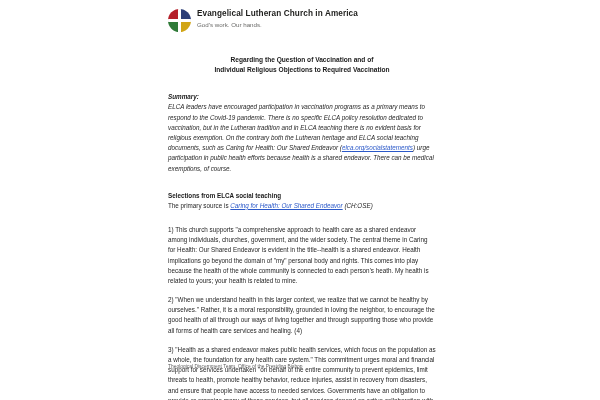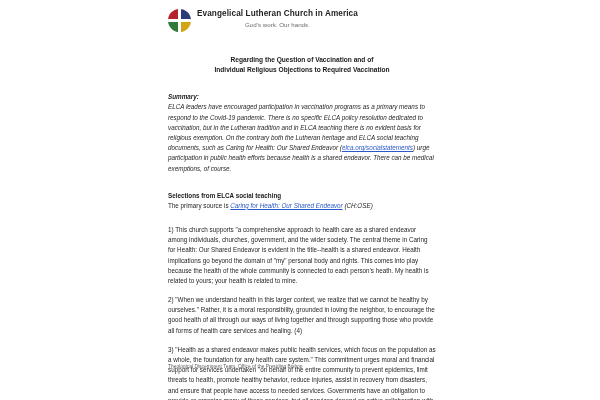--- a/index.html
+++ b/index.html
@@ -22,21 +22,20 @@
     top: 8px;
     width: 268px;
   }
 
   
   .masthead {
     display: flex;
     align-items: flex-start;
     gap: 6px;
     margin-bottom: 2px;
-    text-align: center;
   }
   .logo-mark {
     width: 23px; height: 23px;
     flex: 0 0 23px;
     position: relative;
     border-radius: 50%;
     overflow: hidden;
     background: #ffffff;
     margin-top: 1px;
   }

